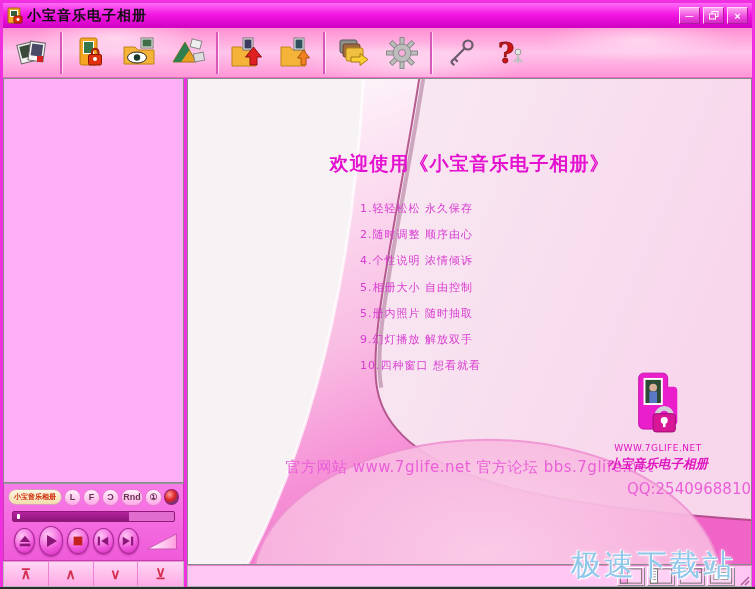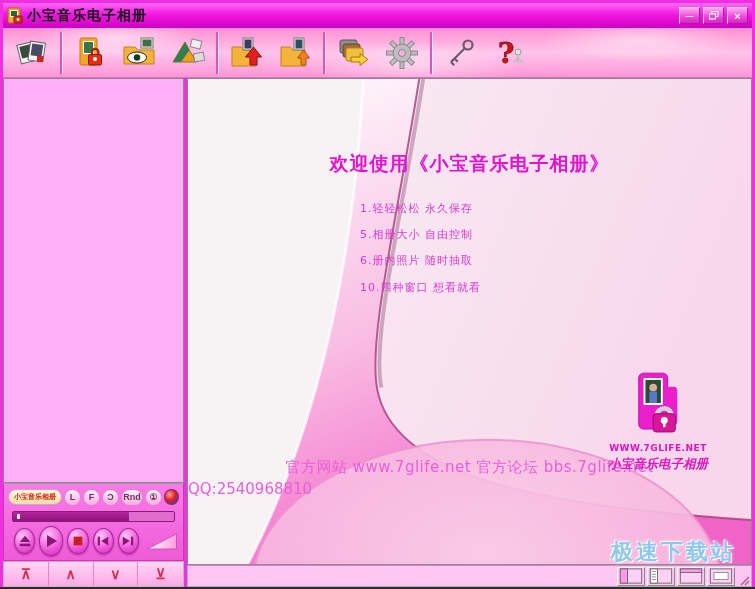--- a/index.html
+++ b/index.html
@@ -102,40 +102,40 @@
   }
   .features {
     position:absolute; top:122px; left:172px; list-style:none; z-index:2;
   }
   .features li { height:26.2px; color:#d83bd0; font-size:11px; letter-spacing:1px; }
   .siteline {
     position:absolute; top:379px; left:0; width:100%; text-align:center;
     color:#ea5fd8; font-size:15px; letter-spacing:.5px; z-index:2;
   }
   .qqline {
-    position:absolute; top:401px; left:0; width:100%; text-align:left;
+    position:absolute; top:401px; left:0; width:100%; text-align:right;
     color:#ea5fd8; font-size:15px; z-index:2;
   }
   .logo { position:absolute; top:292px; right:34px; width:118px; text-align:center; z-index:2; }
-  .logo .lurl { color:#e015c0; font-size:9px; font-weight:bold; letter-spacing:.5px; margin-top:2px; }
+  .logo .lurl { color:#e015c0; font-size:9px; font-weight:normal; letter-spacing:.5px; margin-top:2px; }
   .logo .lcap { color:#e015c0; font-size:12.5px; font-weight:bold; font-style:italic; margin-top:3px; }
   
   .statusbar {
     height:22px; background:#ffc6f4; border:1px solid #b0b0b0; border-top:1px solid #e080c8;
     display:flex; align-items:center; justify-content:flex-end; gap:2px; padding:0 1px;
   }
   .vbtn {
     width:28px; height:19px; padding:0; cursor:pointer; background:#ffc6f4;
     border:1px solid; border-color:#fff #8a8a8a #8a8a8a #fff;
     display:flex; align-items:center; justify-content:center;
   }
   .grip { width:13px; height:19px; cursor:nwse-resize; display:flex; align-items:flex-end; justify-content:flex-end; }
   .watermark {
-    position:absolute; right:16px; bottom:20px; z-index:5;
-    color:#8fc8ea; font-size:22px; font-weight:bold; letter-spacing:3px;
+    position:absolute; right:16px; bottom:1px; z-index:5;
+    color:#8fc8ea; font-size:30px; font-weight:normal; letter-spacing:3px;
     text-shadow:1px 1px 0 #ffffff, -1px -1px 0 rgba(255,255,255,.8), 0 0 4px rgba(255,255,255,.9);
   }
 </style>
 <title>小宝音乐电子相册</title></head>
 <body>
 
 <div class="win">
 
   <div class="titlebar">
     <svg class="appicon" viewBox="0 0 16 18">
@@ -364,22 +364,25 @@
           <path d="M176 0 C 168 150 140 330 60 484" stroke="#ffffff" stroke-width="3" opacity="0.7" fill="none"></path>
           <path d="M236 0 C 214 140 184 258 194 308" stroke="#7d2f61" stroke-width="4" opacity="0.35" fill="none"></path>
           <path d="M232 0 C 210 140 180 260 190 310 C 205 390 330 425 565 440" stroke="#a8437f" stroke-width="2" opacity="0.85" fill="none"></path>
           <ellipse cx="300" cy="505" rx="235" ry="145" fill="url(#bulge)" opacity="0.92" stroke="#ef93d2" stroke-width="2"></ellipse>
         </svg>
 
         <div class="welcome">欢迎使用《小宝音乐电子相册》</div>
 
         <ul class="features">
           <li>1.轻轻松松 永久保存</li>
+          <li>2.随时调整 顺序由心</li>
+          <li>4.个性说明 浓情倾诉</li>
           <li>5.相册大小 自由控制</li>
-          <li>6.册内照片 随时抽取</li>
+          <li>5.册内照片 随时抽取</li>
+          <li>9.幻灯播放 解放双手</li>
           <li>10.四种窗口 想看就看</li>
         </ul>
 
         <div class="siteline">官方网站 www.7glife.net 官方论坛 bbs.7glife.net</div>
         <div class="qqline">QQ:2540968810</div>
 
         <div class="logo">
           <svg width="54" height="66" viewBox="0 0 56 68">
             <rect x="8" y="2" width="30" height="58" rx="5" fill="#ea1ecb" stroke="#c010a8"></rect>
             <rect x="30" y="16" width="18" height="40" rx="4" fill="#ea1ecb"></rect>

